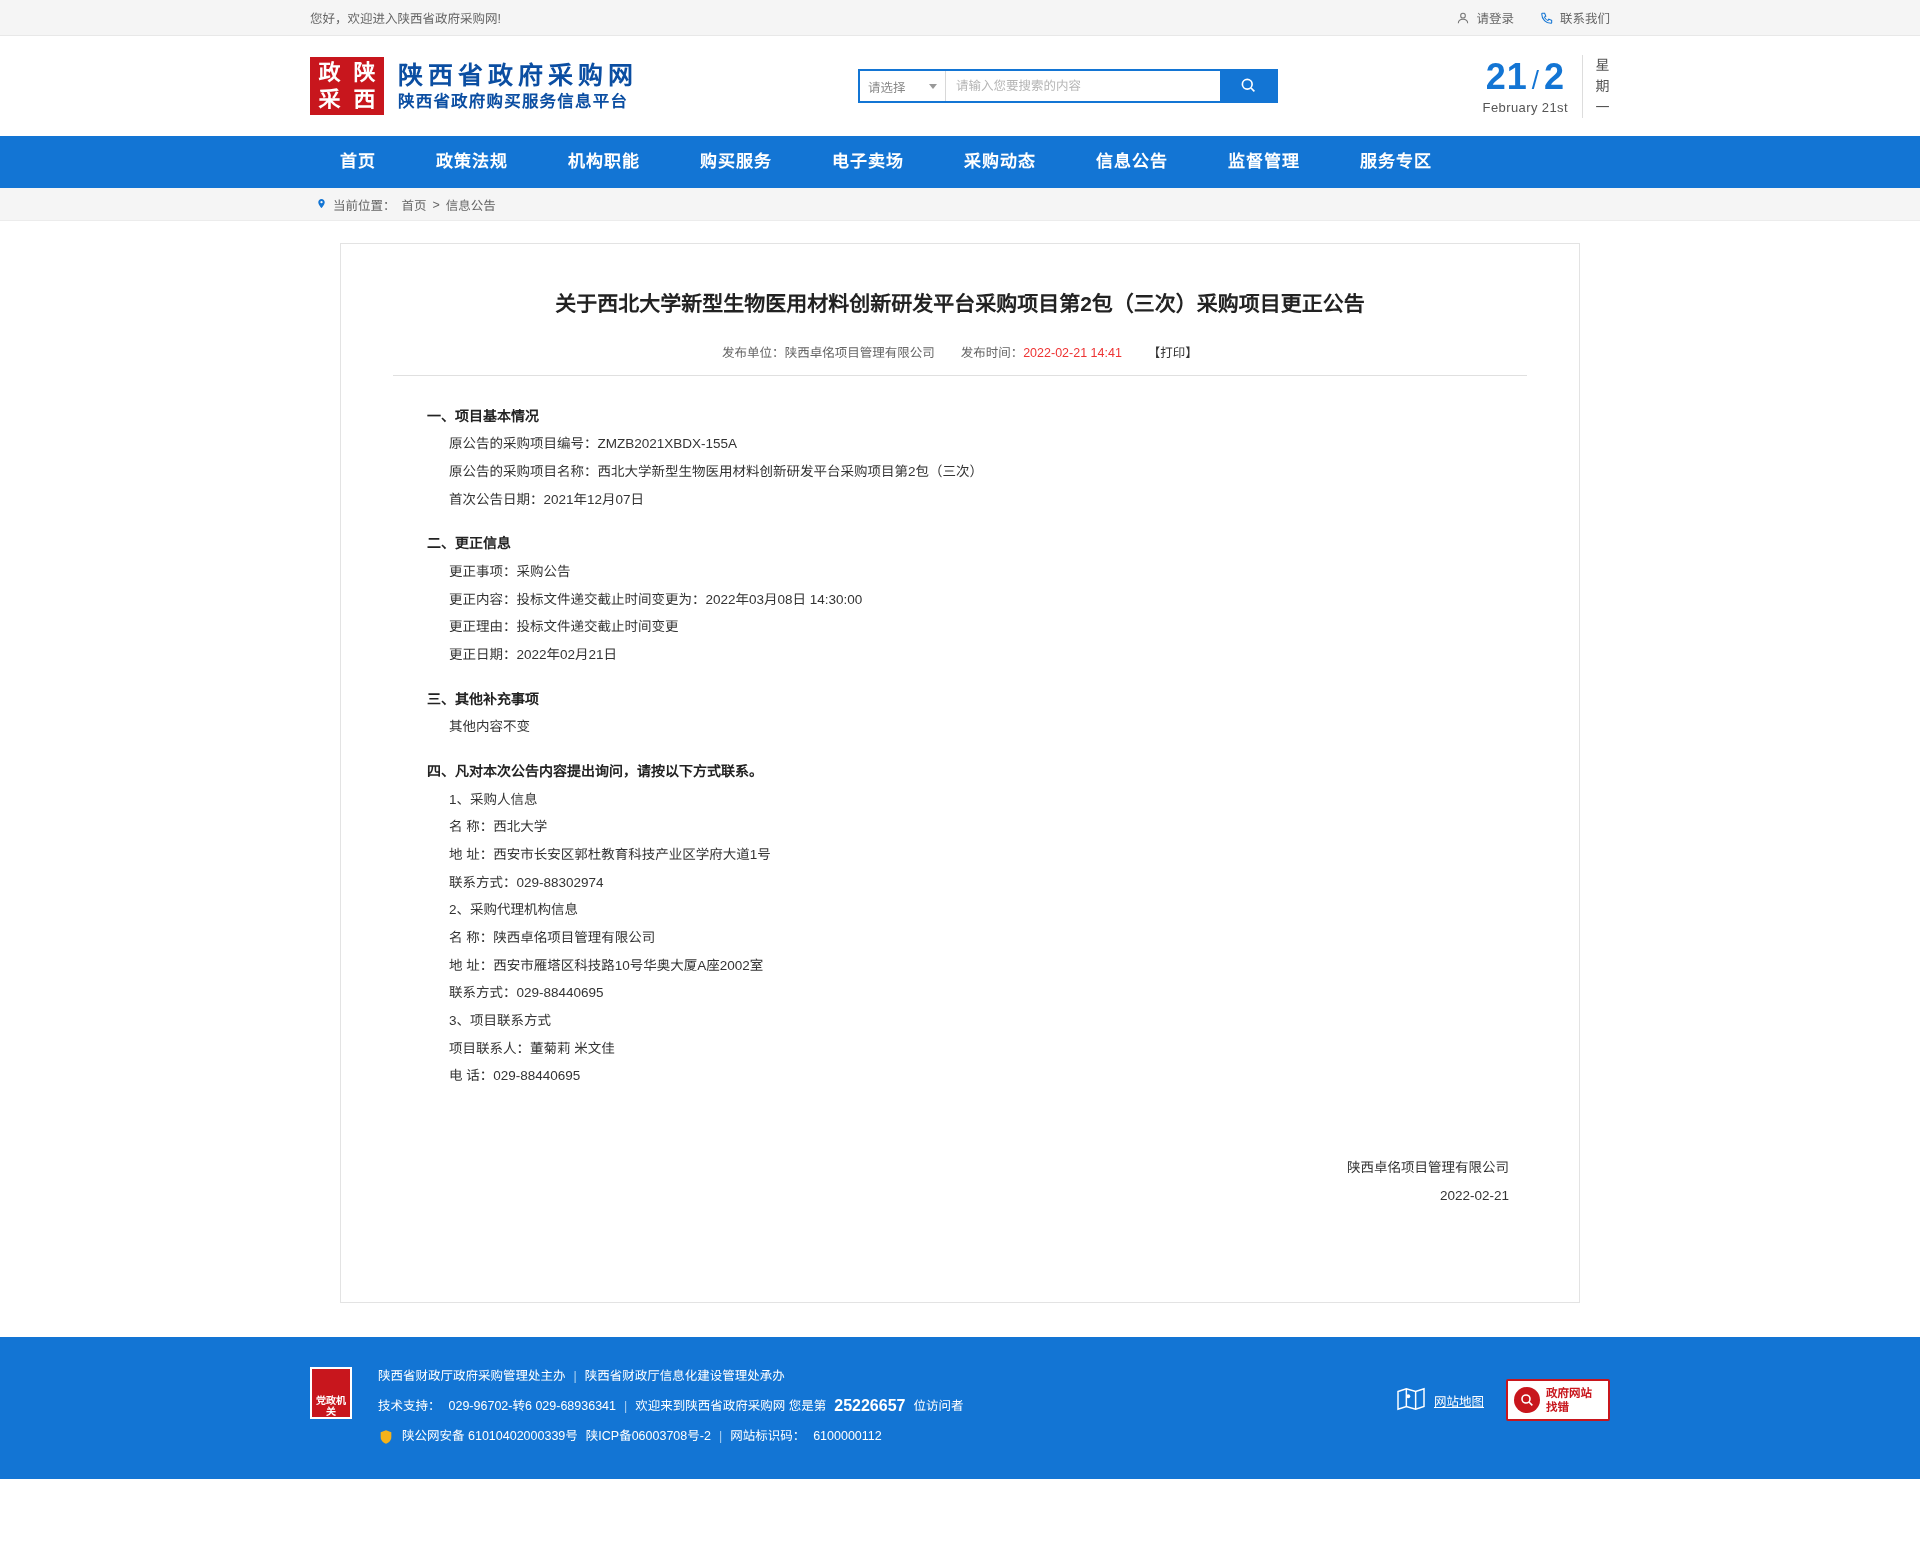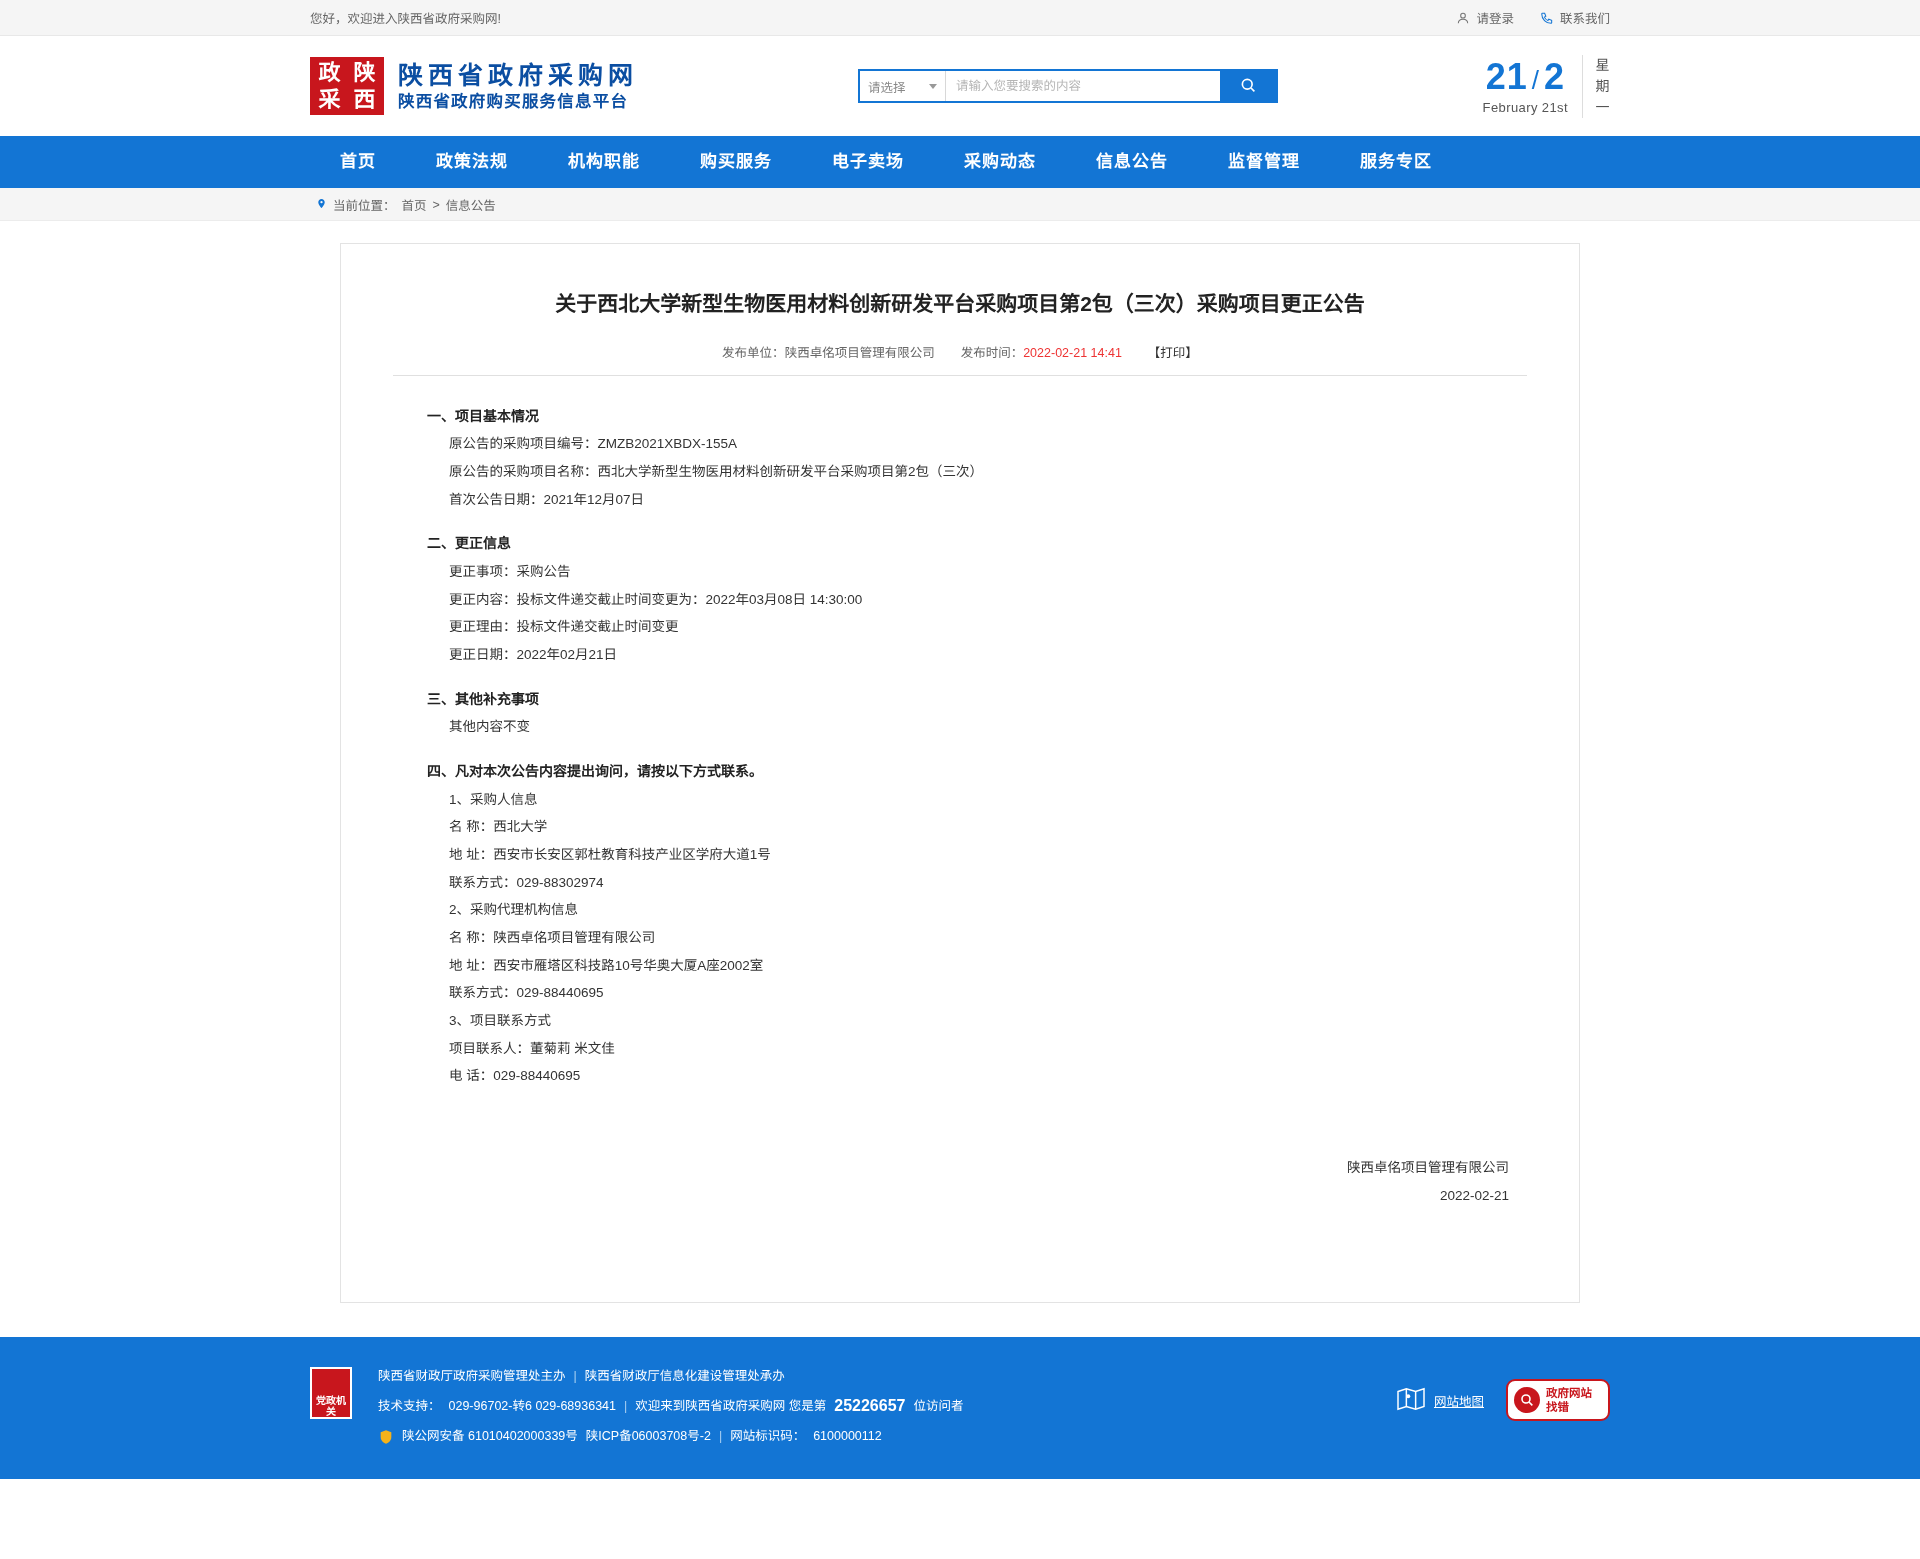--- a/index.html
+++ b/index.html
@@ -161,21 +161,21 @@
     margin-top:4px;
   }
   .foot-text { font-size:12.5px; line-height:2.1; }
   .foot-text .row { display:flex; align-items:center; gap:8px; flex-wrap:wrap; }
   .foot-text .sep { color:#a9d0f2; }
   .foot-text a { color:#fff; text-decoration:none; }
   .visits { font-weight:700; font-size:16px; }
   .foot-right { margin-left:auto; display:flex; align-items:center; gap:22px; padding-top:16px; }
   .map-link { display:flex; align-items:center; gap:8px; font-size:12.5px; color:#fff; }
   .gov-badge {
-    width:104px;height:42px;background:#fff;border:2px solid #c8161d;border-radius:9px;
+    width:104px;height:42px;background:#fff;border:2px solid #c8161d;border-radius:2px;
     display:flex;align-items:center;gap:6px;padding:0 6px;
   }
   .gov-badge .circ {
     width:26px;height:26px;border-radius:50%;background:#c8161d;color:#fff;
     display:flex;align-items:center;justify-content:center;font-size:15px;font-weight:700;
   }
   .gov-badge .gtxt { font-size:11.5px; color:#c8161d; font-weight:700; line-height:1.25; }
   .shield-badge { width:16px;height:16px;flex:0 0 16px; }
 </style>
 </head>

